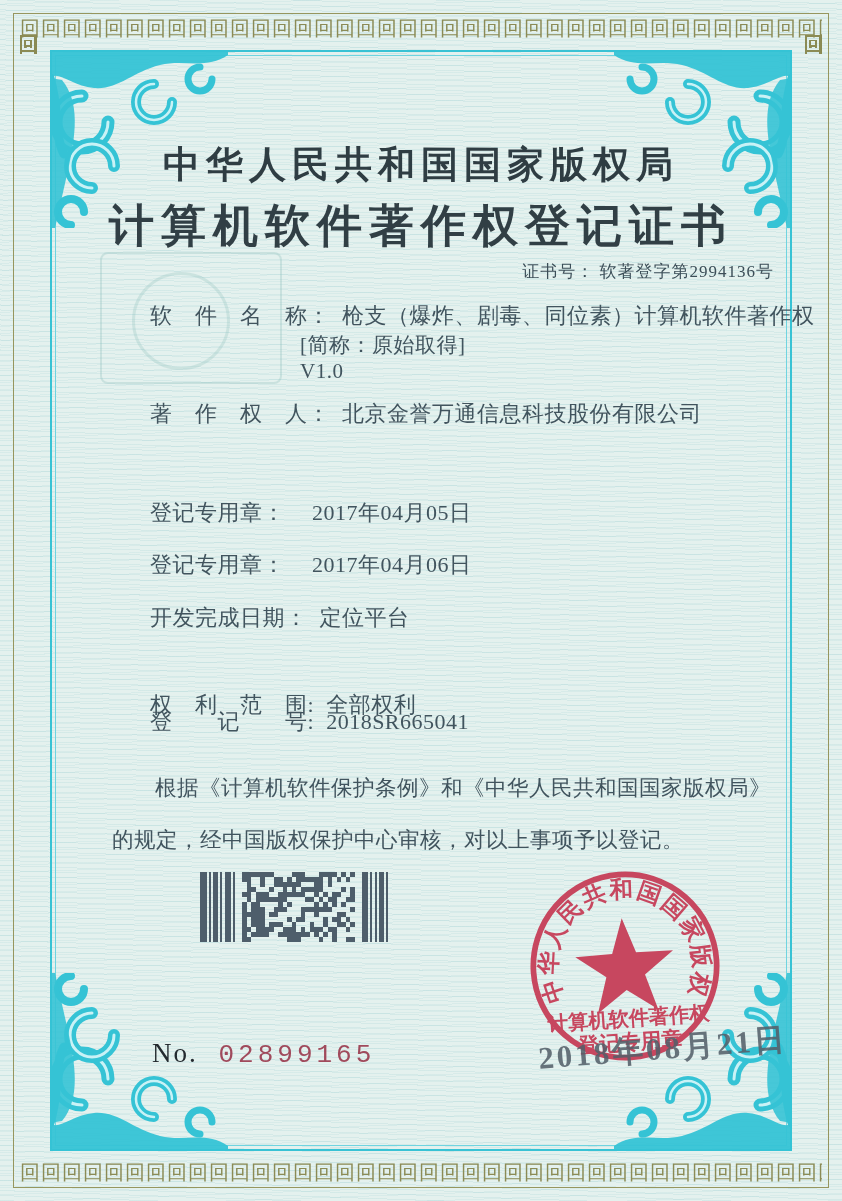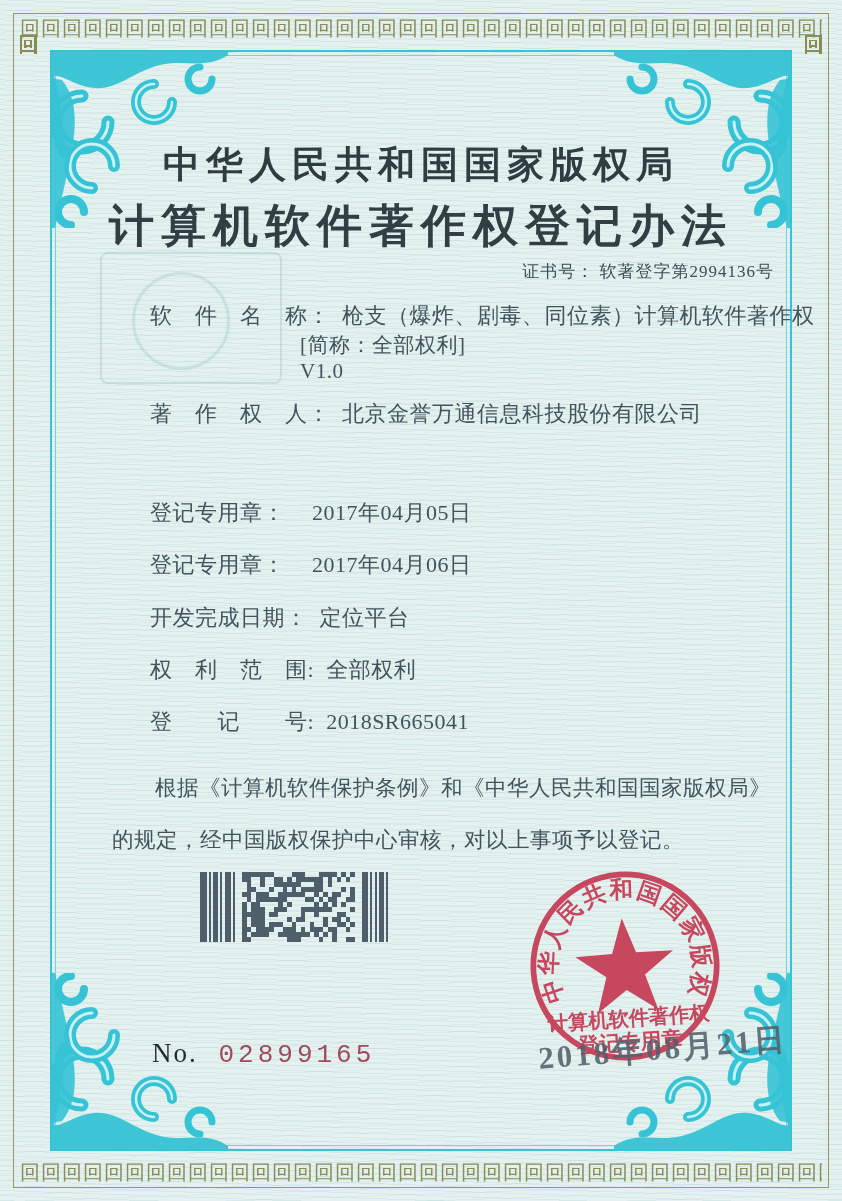--- a/index.html
+++ b/index.html
@@ -127,50 +127,50 @@
     <path d="M64,116 a22,22 0 1 0 -22,22" stroke-width="12" stroke-linecap="round"></path>
     <path d="M64,116 a22,22 0 1 0 -22,22" stroke-width="3" stroke="#c9f2f6" stroke-linecap="round"></path>
     <path d="M34,162 a13,13 0 1 0 -13,13" stroke-width="8" stroke-linecap="round"></path>
     <path d="M12,30 C30,52 26,84 18,120 L5,178 L0,178 L0,28 Z" fill="#35c3d5" stroke="none" opacity="0.9"></path>
   </g>
   </svg>
 
 <div class="abs emboss"></div>
 
 <div class="abs title1">中华人民共和国国家版权局</div>
-<div class="abs title2">计算机软件著作权登记办法</div>
+<div class="abs title2">计算机软件著作权登记证书</div>
 <div class="abs certno">
   <span>证书号：</span>
   <span>软著登字第2994136号</span>
 </div>
 
 <div class="abs field" style="top:301px">
   <span class="lab">软　件　名　称：</span>
   <span class="val">枪支（爆炸、剧毒、同位素）计算机软件著作权</span>
 </div>
-<div class="abs subline" style="top:331px">[简称：全部权利]</div>
+<div class="abs subline" style="top:331px">[简称：原始取得]</div>
 <div class="abs subline" style="top:359px">V1.0</div>
 
 <div class="abs field" style="top:399px">
   <span class="lab">著　作　权　人：</span>
   <span class="val">北京金誉万通信息科技股份有限公司</span>
 </div>
 <div class="abs field" style="top:498px">
   <span class="lab">登记专用章：</span>
   <span class="val">2017年04月05日</span>
 </div>
 <div class="abs field" style="top:550px">
   <span class="lab">登记专用章：</span>
   <span class="val">2017年04月06日</span>
 </div>
 <div class="abs field" style="top:603px">
   <span class="lab">开发完成日期：</span>
   <span class="val">定位平台</span>
 </div>
-<div class="abs field" style="top:655px">
+<div class="abs field" style="top:690px">
   <span class="lab">权　利　范　围:</span>
   <span class="val">全部权利</span>
 </div>
 <div class="abs field" style="top:707px">
   <span class="lab">登　　记　　号:</span>
   <span class="val">2018SR665041</span>
 </div>
 
 <div class="abs statement">根据《计算机软件保护条例》和《中华人民共和国国家版权局》的规定，经中国版权保护中心审核，对以上事项予以登记。</div>
 

